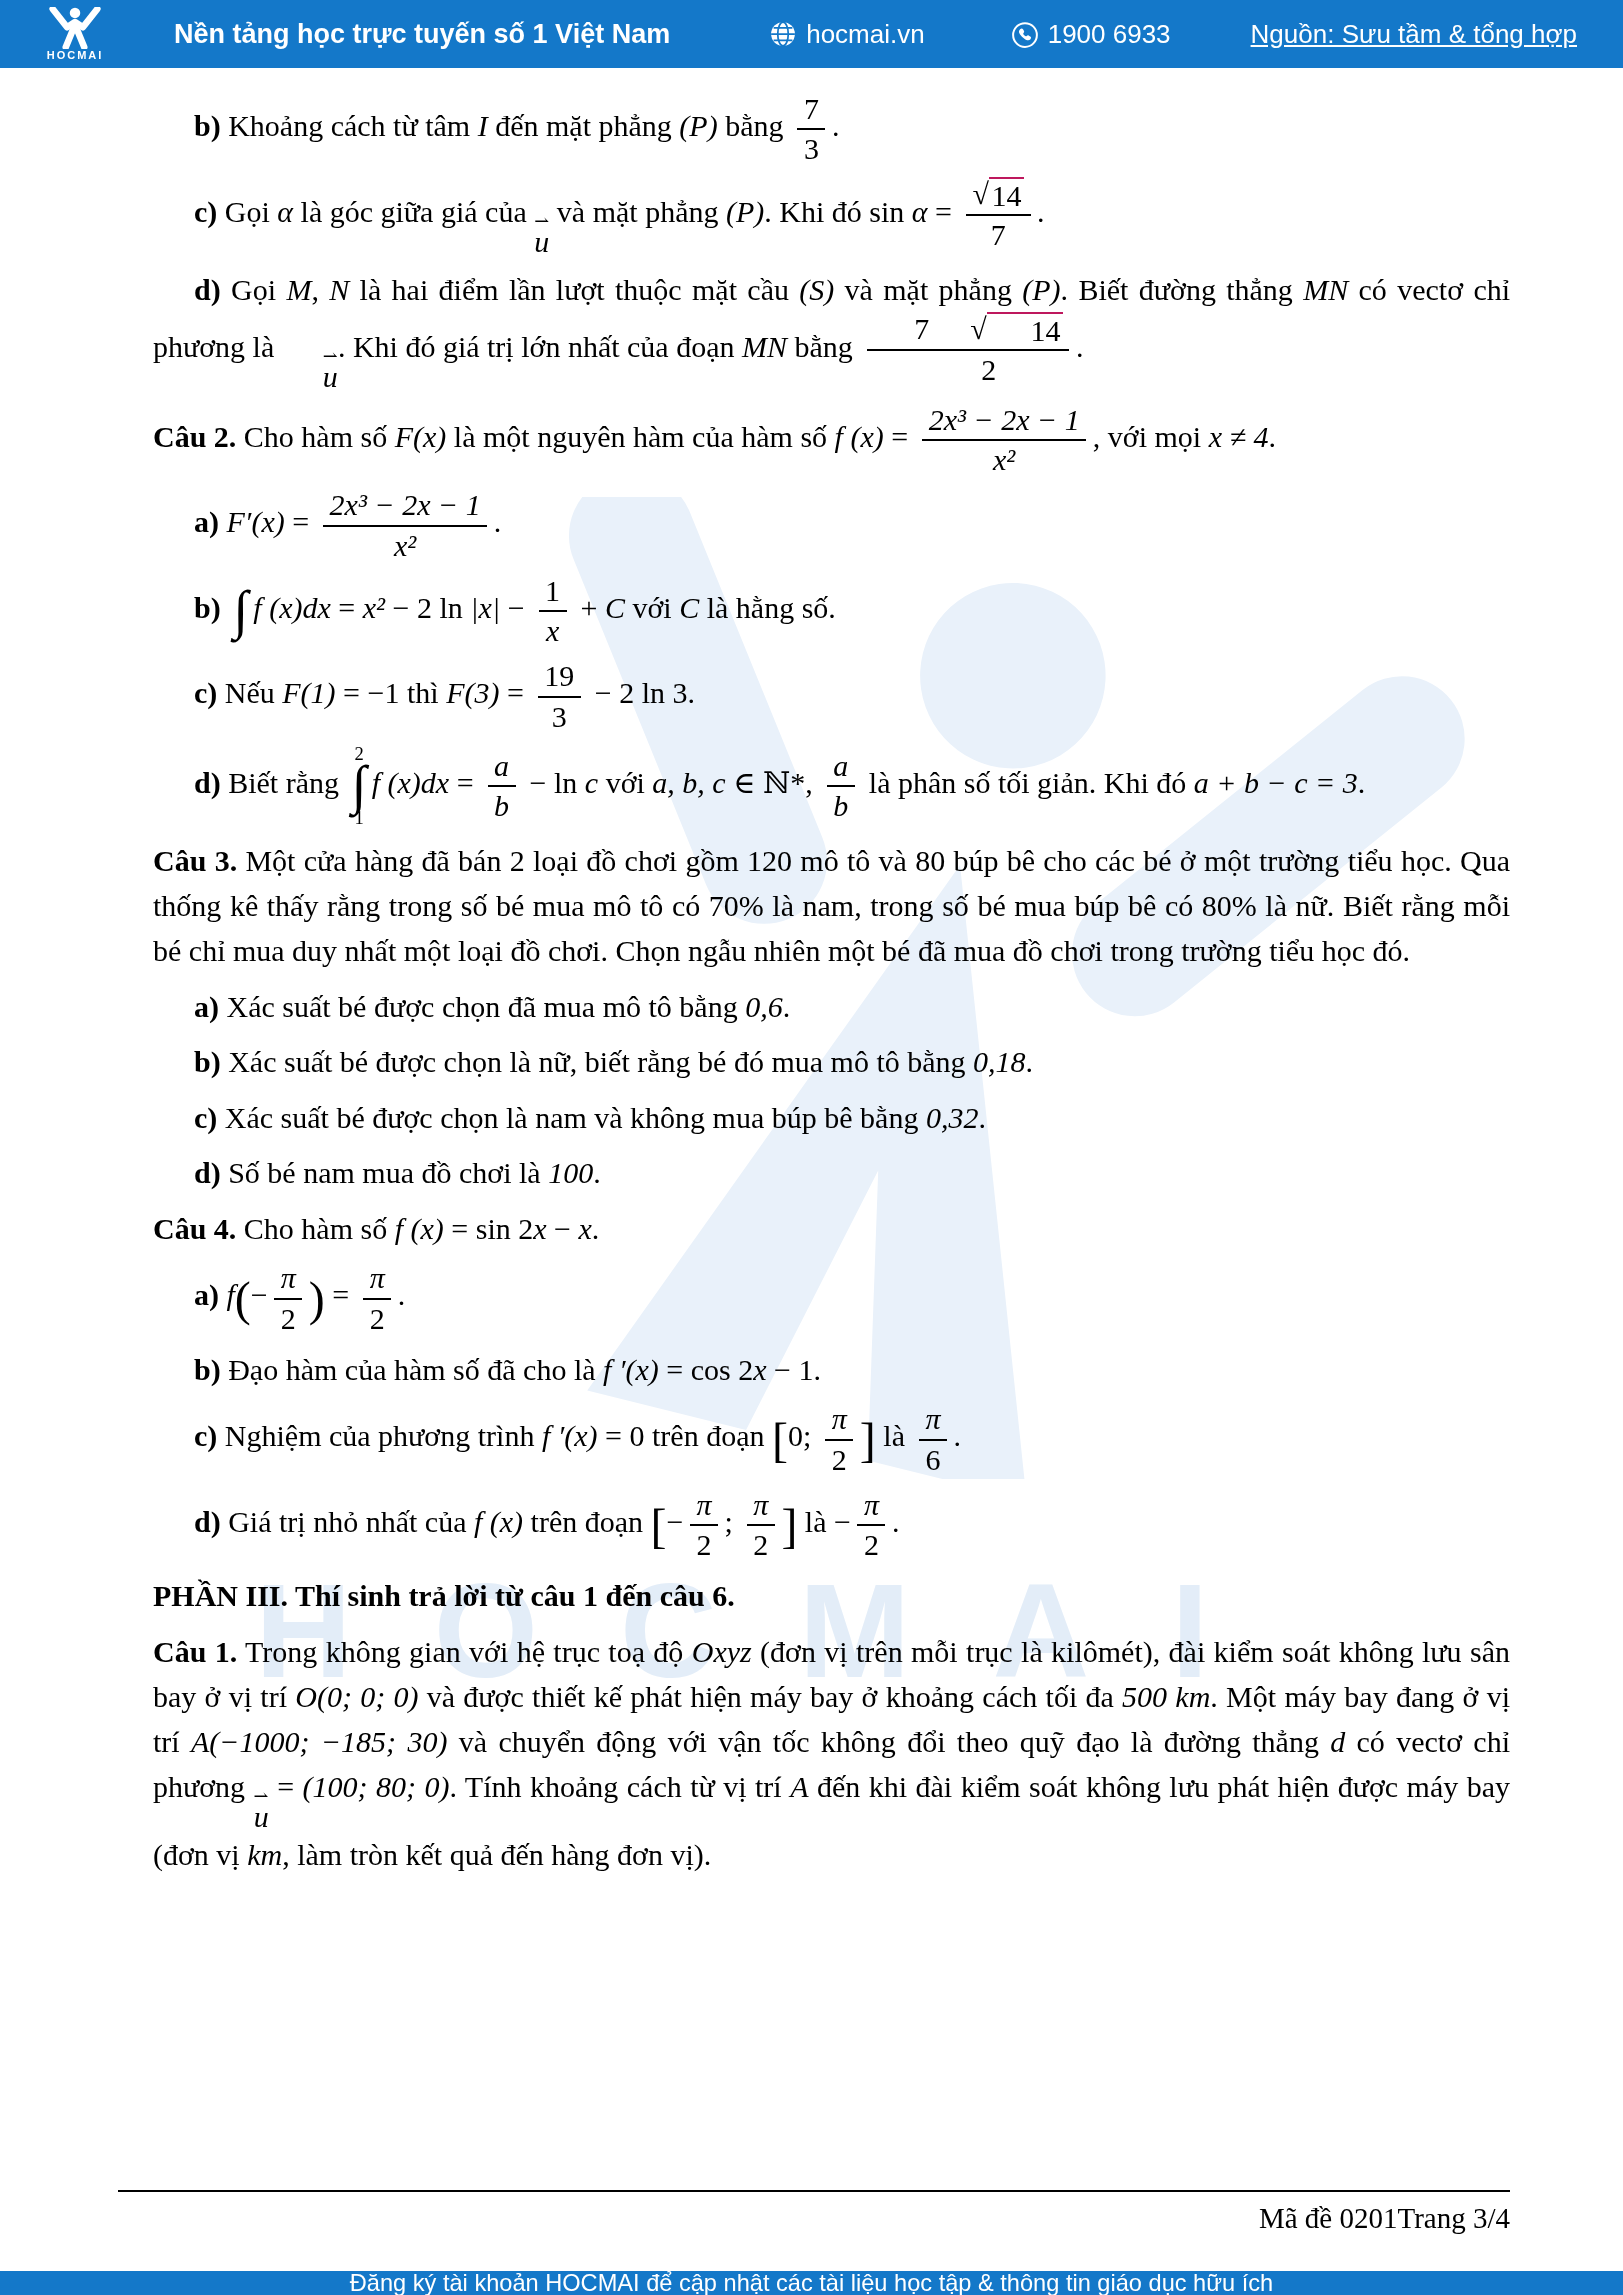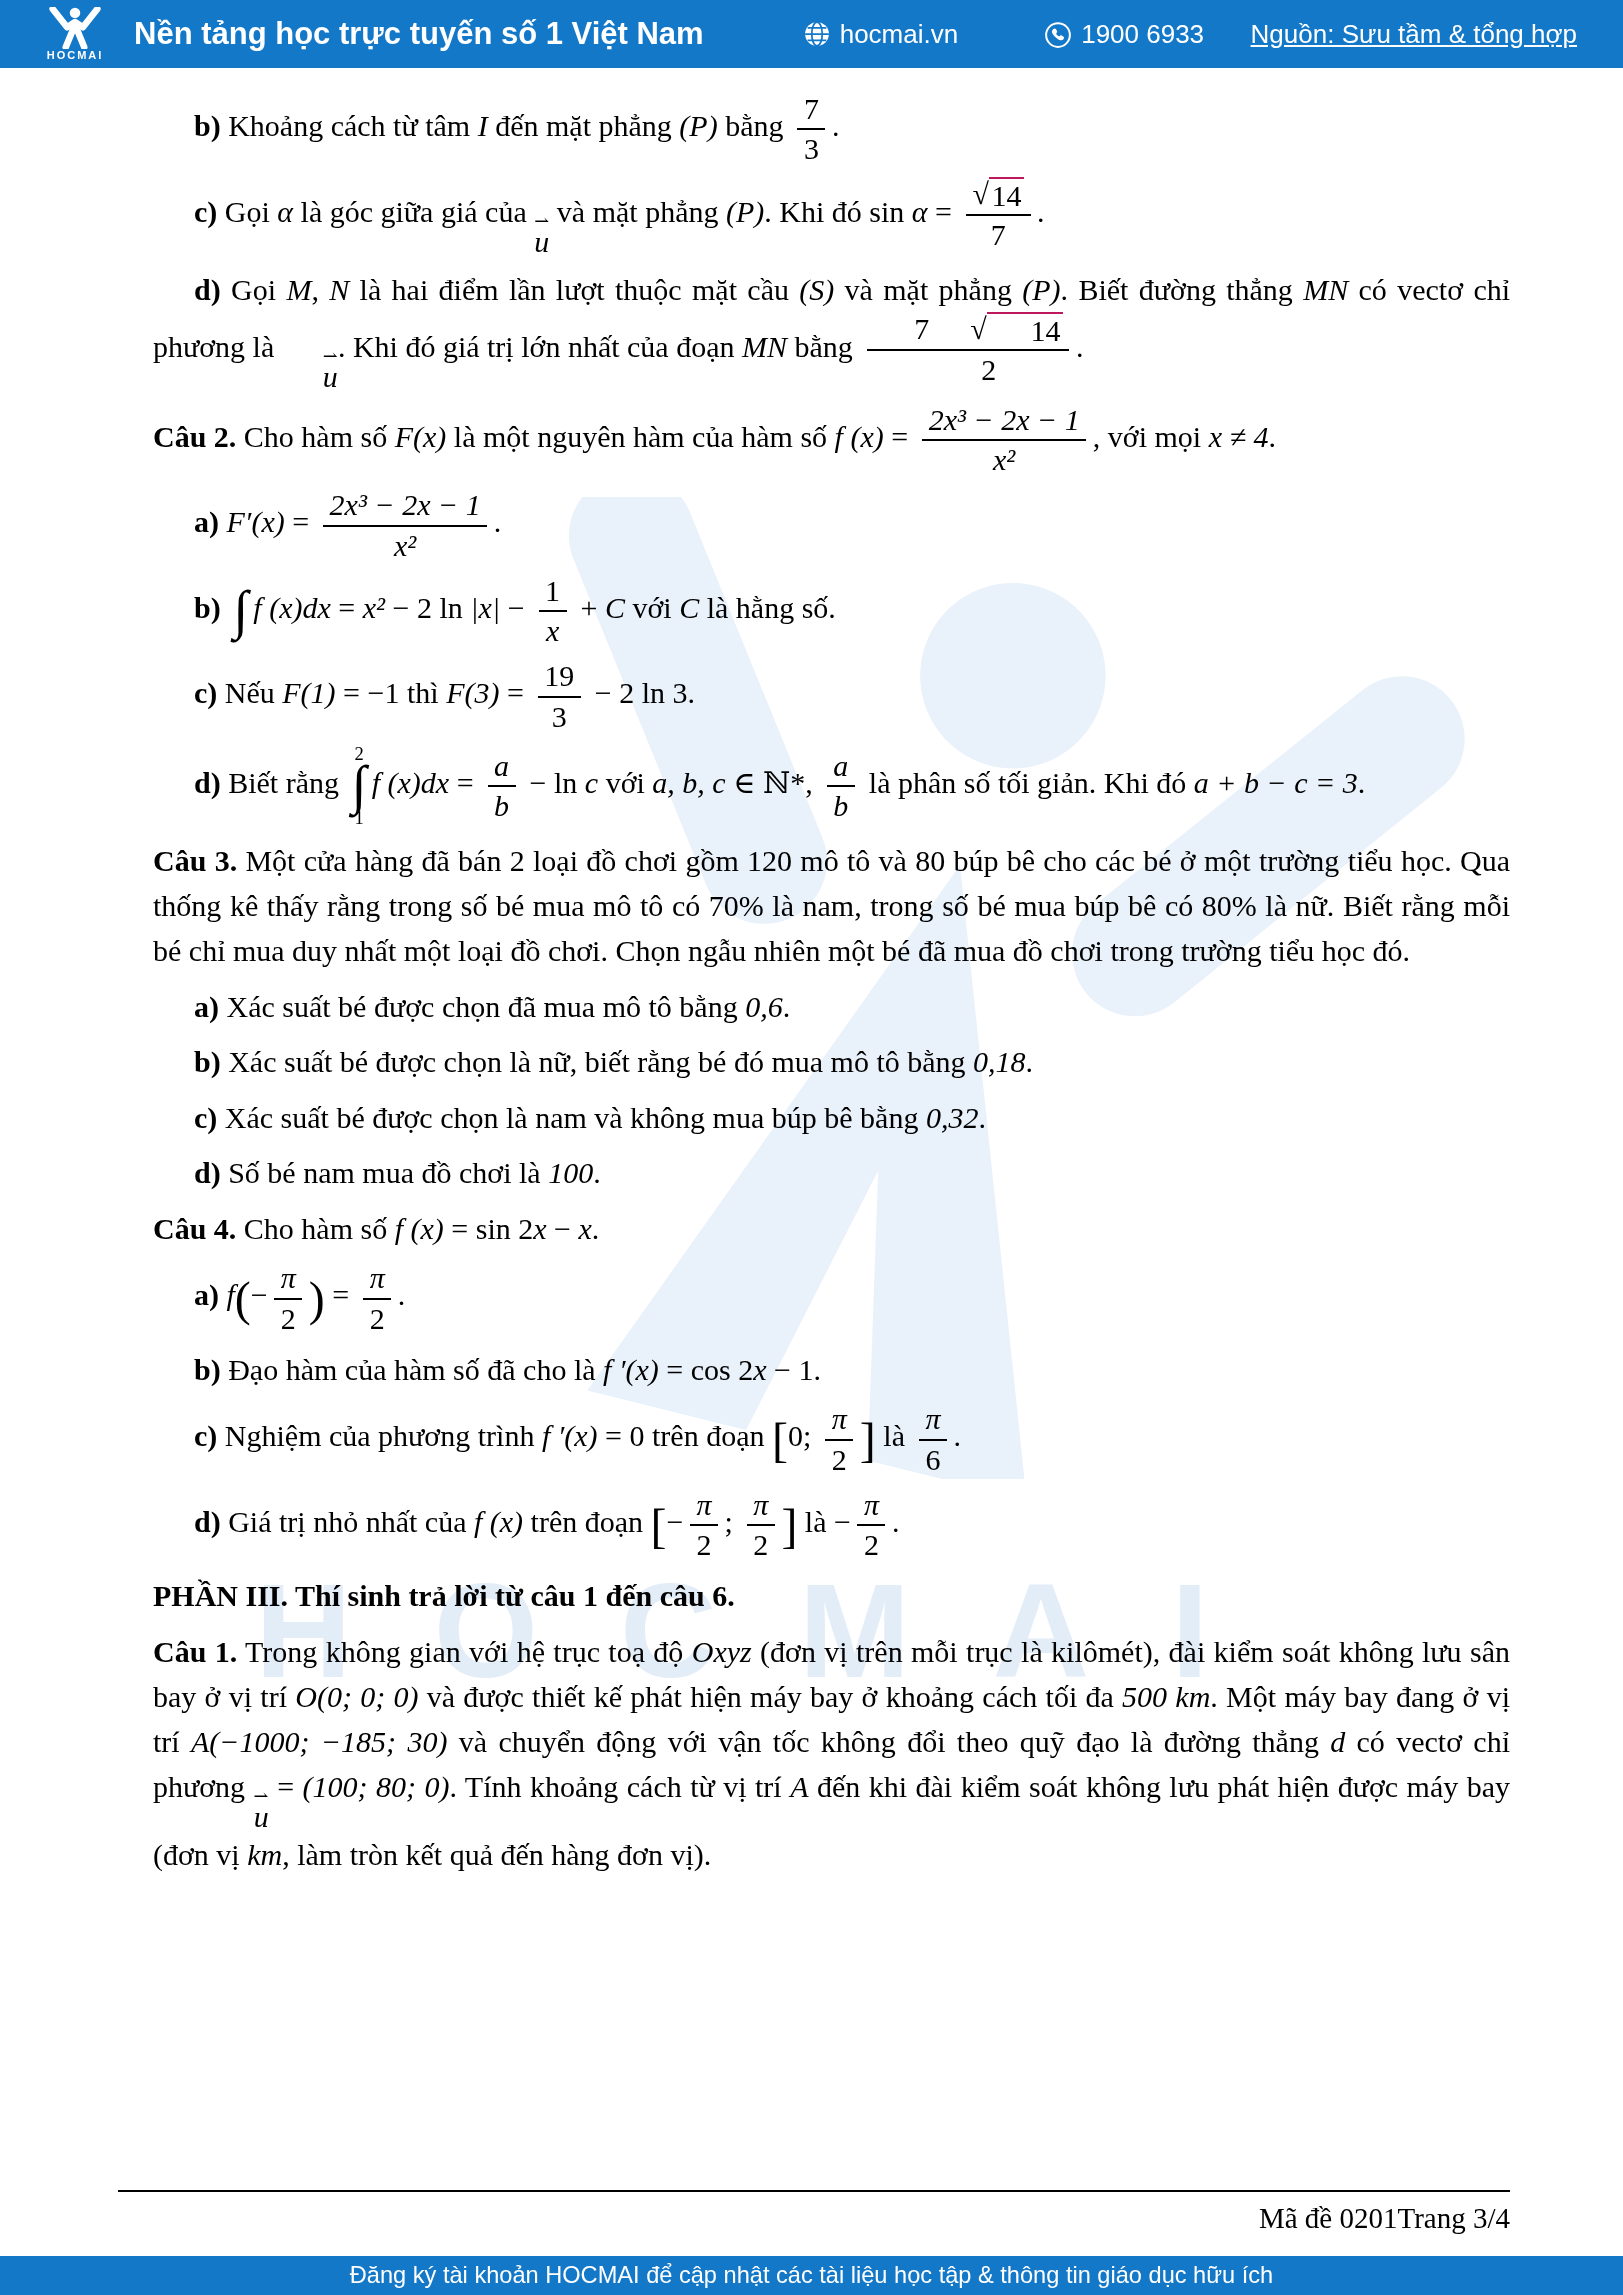--- a/index.html
+++ b/index.html
@@ -9,21 +9,21 @@
   }
 
   
   .top-bar{
     position:absolute;top:0;left:0;right:0;height:68px;background:#1478c9;
     display:flex;align-items:center;padding:0 46px;box-sizing:border-box;color:#fff;
     font-family:"Liberation Sans","DejaVu Sans",sans-serif;z-index:5;
   }
   .logo{display:flex;flex-direction:column;align-items:center;margin-right:30px;}
   .logo-label{font-size:11px;font-weight:bold;letter-spacing:2px;}
-  .tagline{font-size:31px;font-weight:bold;white-space:nowrap;}
+  .tagline{font-size:27px;font-weight:bold;white-space:nowrap;margin-left:40px;}
   .hgroup{display:flex;align-items:center;gap:8px;font-size:26px;white-space:nowrap;}
   .site{margin-left:98px;}
   .phone{margin-left:85px;align-items:flex-end;}
   .source{margin-left:auto;font-size:26px;white-space:nowrap;text-decoration:underline;}
 
   
   .wm-figure{position:absolute;top:497px;left:340px;width:1145px;height:982px;z-index:0;}
   .wm-text{
     position:absolute;top:1564px;left:255px;z-index:1;
     font-family:"Liberation Sans","DejaVu Sans",sans-serif;font-weight:bold;
@@ -55,21 +55,21 @@
   .ilim{font-size:0.62em;line-height:1;min-height:0.62em;}
   .big{font-size:1.6em;line-height:0;vertical-align:middle;font-style:normal;}
 
   
   .footer{
     position:absolute;left:118px;right:113px;bottom:60px;z-index:2;
     border-top:2px solid #000;padding-top:10.5px;
     display:flex;justify-content:flex-end;font-size:29px;
   }
   .bottom-bar{
-    position:absolute;left:0;right:0;bottom:0;height:39px;background:#1478c9;z-index:5;
+    position:absolute;left:0;right:0;bottom:0;height:24px;background:#1478c9;z-index:5;
     display:flex;align-items:center;justify-content:center;color:#fff;
     font-family:"Liberation Sans","DejaVu Sans",sans-serif;font-size:23.6px;
   }
 </style>
 </head>
 <body>
 
 <div class="page">
 
   <header class="top-bar">

